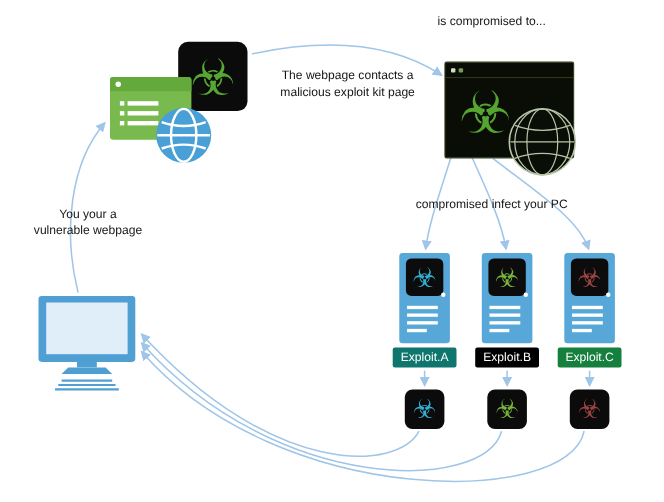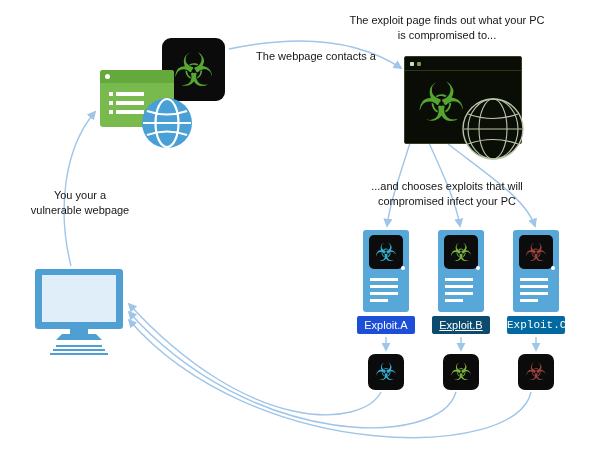--- a/index.html
+++ b/index.html
@@ -127,81 +127,80 @@
     <div class="server">
       <div class="server-chip">
         <span class="glyph glyph-colored" style="color: rgb(53, 174, 210);">☣</span>
       </div>
       <span class="server-dot"></span>
       <span class="s-line l1"></span>
       <span class="s-line l2"></span>
       <span class="s-line l3"></span>
       <span class="s-line l4"></span>
     </div>
-    <div class="badge" style="background: #1d4ed8;">Exploit.A</div>
+    <div class="badge" style="background: #0f766e;">Exploit.A</div>
     <div class="mini">
       <span class="glyph glyph-colored" style="color: rgb(53, 174, 210);">☣</span>
     </div>
   </div>
 
   <div class="exploit-col" style="left:432px">
     <div class="server">
       <div class="server-chip">
         <span class="glyph glyph-colored" style="color: rgb(122, 179, 63);">☣</span>
       </div>
       <span class="server-dot"></span>
       <span class="s-line l1"></span>
       <span class="s-line l2"></span>
       <span class="s-line l3"></span>
       <span class="s-line l4"></span>
     </div>
-    <div class="badge" style="background: #0c4a6e; text-decoration: underline;">Exploit.B</div>
+    <div class="badge" style="background: #000000;">Exploit.B</div>
     <div class="mini">
       <span class="glyph glyph-colored" style="color: rgb(122, 179, 63);">☣</span>
     </div>
   </div>
 
   <div class="exploit-col" style="left:507px">
     <div class="server">
       <div class="server-chip">
         <span class="glyph glyph-colored" style="color: rgb(154, 68, 64);">☣</span>
       </div>
       <span class="server-dot"></span>
       <span class="s-line l1"></span>
       <span class="s-line l2"></span>
       <span class="s-line l3"></span>
       <span class="s-line l4"></span>
     </div>
-    <div class="badge" style="background: #0369a1; font-family: Liberation Mono, monospace;">Exploit.C</div>
+    <div class="badge" style="background: #15803d;">Exploit.C</div>
     <div class="mini">
       <span class="glyph glyph-colored" style="color: rgb(154, 68, 64);">☣</span>
     </div>
   </div>
 
   <svg class="monitor" width="104" height="94" viewBox="0 0 104 94">
     <rect x="9" y="3" width="88" height="60" rx="3" fill="#4f9fd3"></rect>
     <rect x="16" y="9" width="74" height="47" fill="#e0eef9"></rect>
     <rect x="44" y="63" width="18" height="5" fill="#4f9fd3"></rect>
     <path d="M36 68 h34 l6 6 h-46 z" fill="#4f9fd3"></path>
     <g stroke="#4f9fd3" stroke-width="2" fill="none">
       <line x1="30" y1="80" x2="76" y2="80"></line>
       <line x1="27" y1="84" x2="79" y2="84"></line>
       <line x1="24" y1="88" x2="82" y2="88"></line>
     </g>
   </svg>
 
   <div class="caption" style="left:327px; top:13px; width:240px;">
-    <div>The exploit page finds out what your PC</div>
     <div>is compromised to...</div>
   </div>
-  <div class="caption" style="left:236px; top:49px; width:160px;">
+  <div class="caption" style="left:236px; top:62px; width:160px;">
     <div>The webpage contacts a</div>
+    <div>malicious exploit kit page</div>
   </div>
   <div class="caption" style="left:332px; top:179px; width:230px;">
-    <div>...and chooses exploits that will</div>
     <div>compromised infect your PC</div>
   </div>
   <div class="caption" style="left:10px; top:188px; width:140px;">
     <div>You your a</div>
     <div>vulnerable webpage</div>
   </div>
 
 </div>
 
 </body></html>

